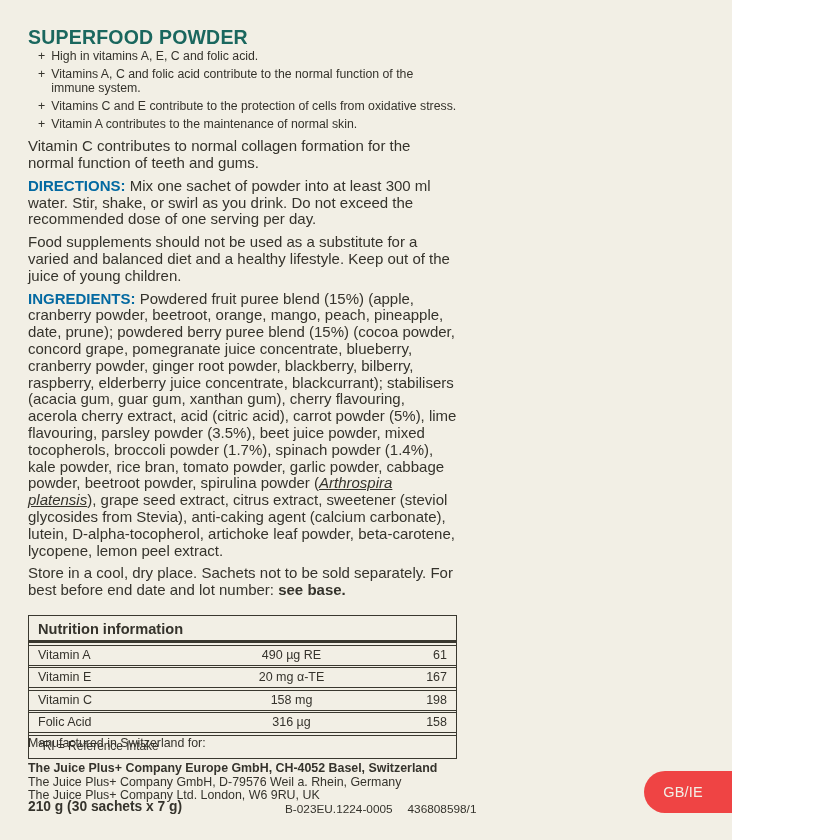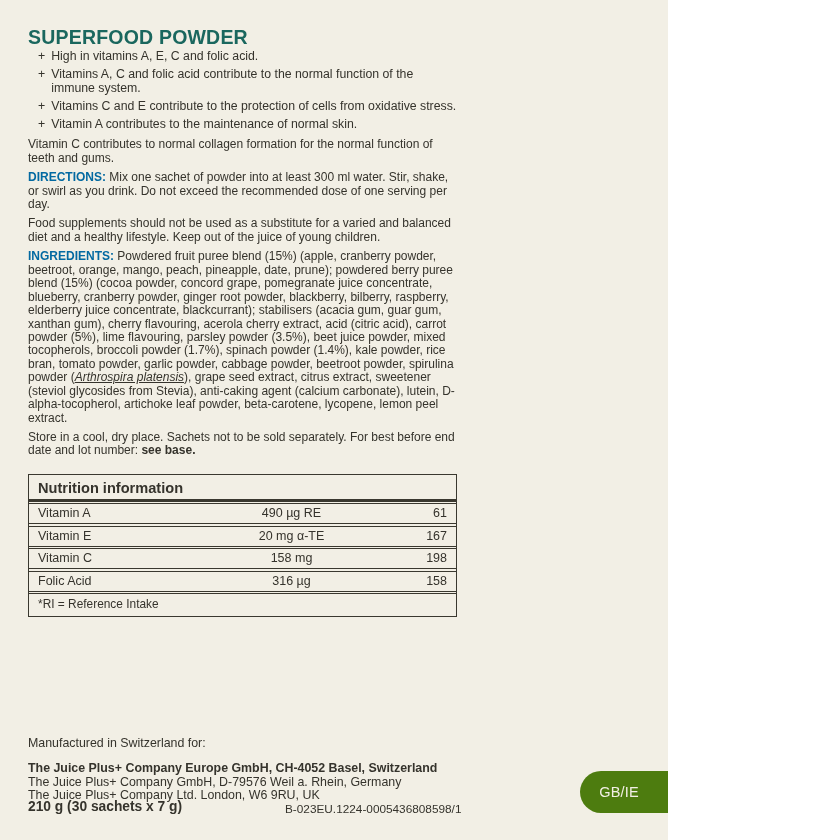--- a/index.html
+++ b/index.html
@@ -1,57 +1,57 @@
 <!DOCTYPE html>
 <html><head>
 <meta charset="utf-8">
 <style>
   html,body { margin:0; padding:0; }
   .page {
-    position:relative; width:668px; height:840px; overflow:hidden;
+    position:relative; width:732px; height:840px; overflow:hidden;
     background:#f2efe5; color:#35332c;
     font-family:"Liberation Sans", sans-serif;
   }
   .content { position:absolute; left:28px; top:27px; width:429px; }
   .title {
     margin:0 0 3px 0; color:#1a675e; font-size:19.5px; font-weight:800;
     letter-spacing:0.2px; line-height:1.05;
   }
   .subtitle { font-weight:700; font-size:13.6px; line-height:1.1; margin:0 0 9px 0; }
   .benefits { margin:0 0 7px 0; }
   .benefit {
     display:flex; gap:6px; padding-left:10px; font-size:12.3px;
     line-height:1.12; margin-bottom:4px;
   }
   .benefit .marker { flex:none; }
-  .para { font-size:12px; line-height:1.12; margin:0 0 6px 0; }
+  .para { font-size:15px; line-height:1.12; margin:0 0 6px 0; }
   .lead { color:#0369a1; font-weight:700; }
   .b { font-weight:700;margin-top:12px; }
   .i { font-style:italic;text-decoration:underline; }
 
   .nutri { border:1.5px solid #3a382f; margin-top:16px; }
   .nutri-title { font-size:14.6px; font-weight:700; padding:5px 9px 3px; }
   .rule-thick { border-top:2.5px solid #3a382f; }
   .rule-dbl { height:1.5px; border-top:1px solid #3a382f; border-bottom:1px solid #3a382f; }
   .nutri-row {
     display:grid; grid-template-columns:160px 1fr 62px; align-items:baseline;
     padding:2px 9px 3px; font-size:12.5px;
   }
   .col-mid { text-align:center; }
   .col-ri  { text-align:right; }
   .nutri-head { font-size:12.5px; }
   .nutri-foot { padding:3px 9px 5px; font-size:11.9px; }
 
   .mfr { position:absolute; left:28px; top:737px; font-size:12.4px; line-height:1.07; }
   .weight { position:absolute; left:28px; top:799px; font-size:13.8px; font-weight:700; }
-  .codes { position:absolute; left:285px; top:802px; display:flex; font-size:11.8px; }
+  .codes { position:absolute; left:285px; top:802px; display:flex; gap:15px; font-size:11.8px; }
   .badge {
     position:absolute; right:0; top:771px; height:42px; width:88px;
     box-sizing:border-box; padding-right:10px;
-    background:#4d7c0f; border-radius:21px 0 0 21px;
+    background:#ef4444; border-radius:21px 0 0 21px;
     color:#f2efe5; font-size:14.5px; letter-spacing:0.2px;
     display:flex; align-items:center; justify-content:center;
   }
 </style>
 </head>
 <body>
 
 <div class="page">
   <div class="content">
 

